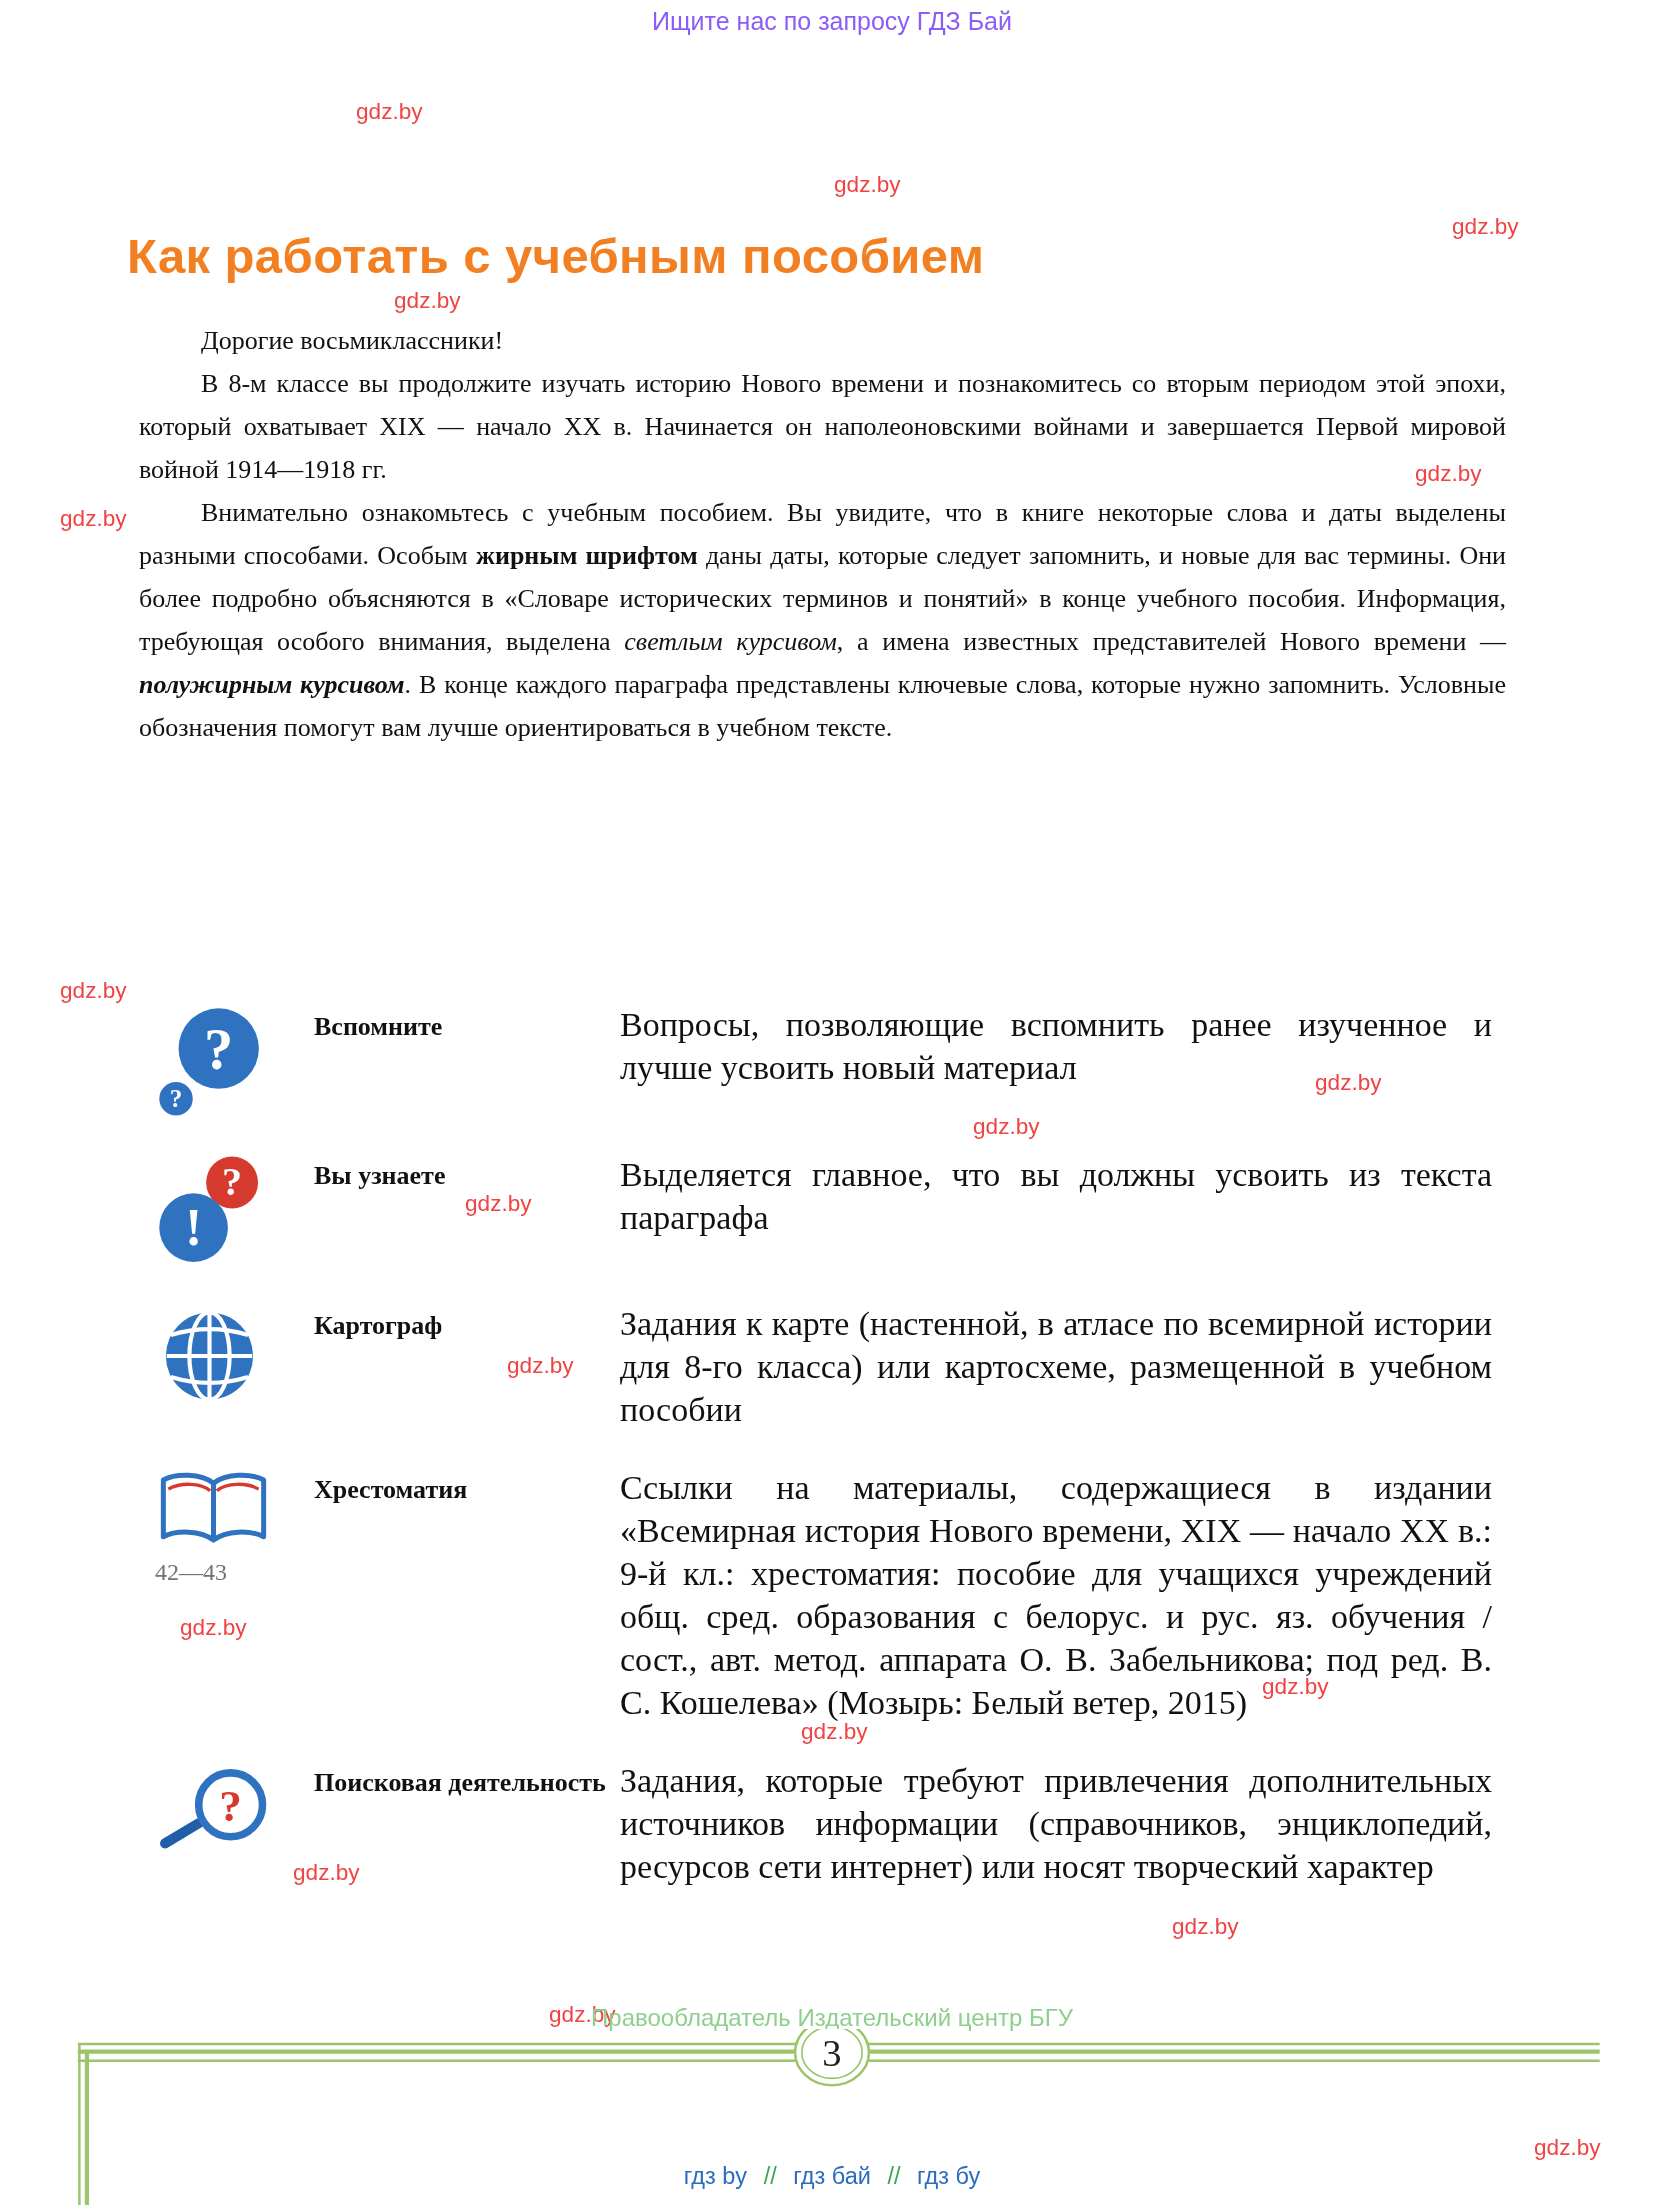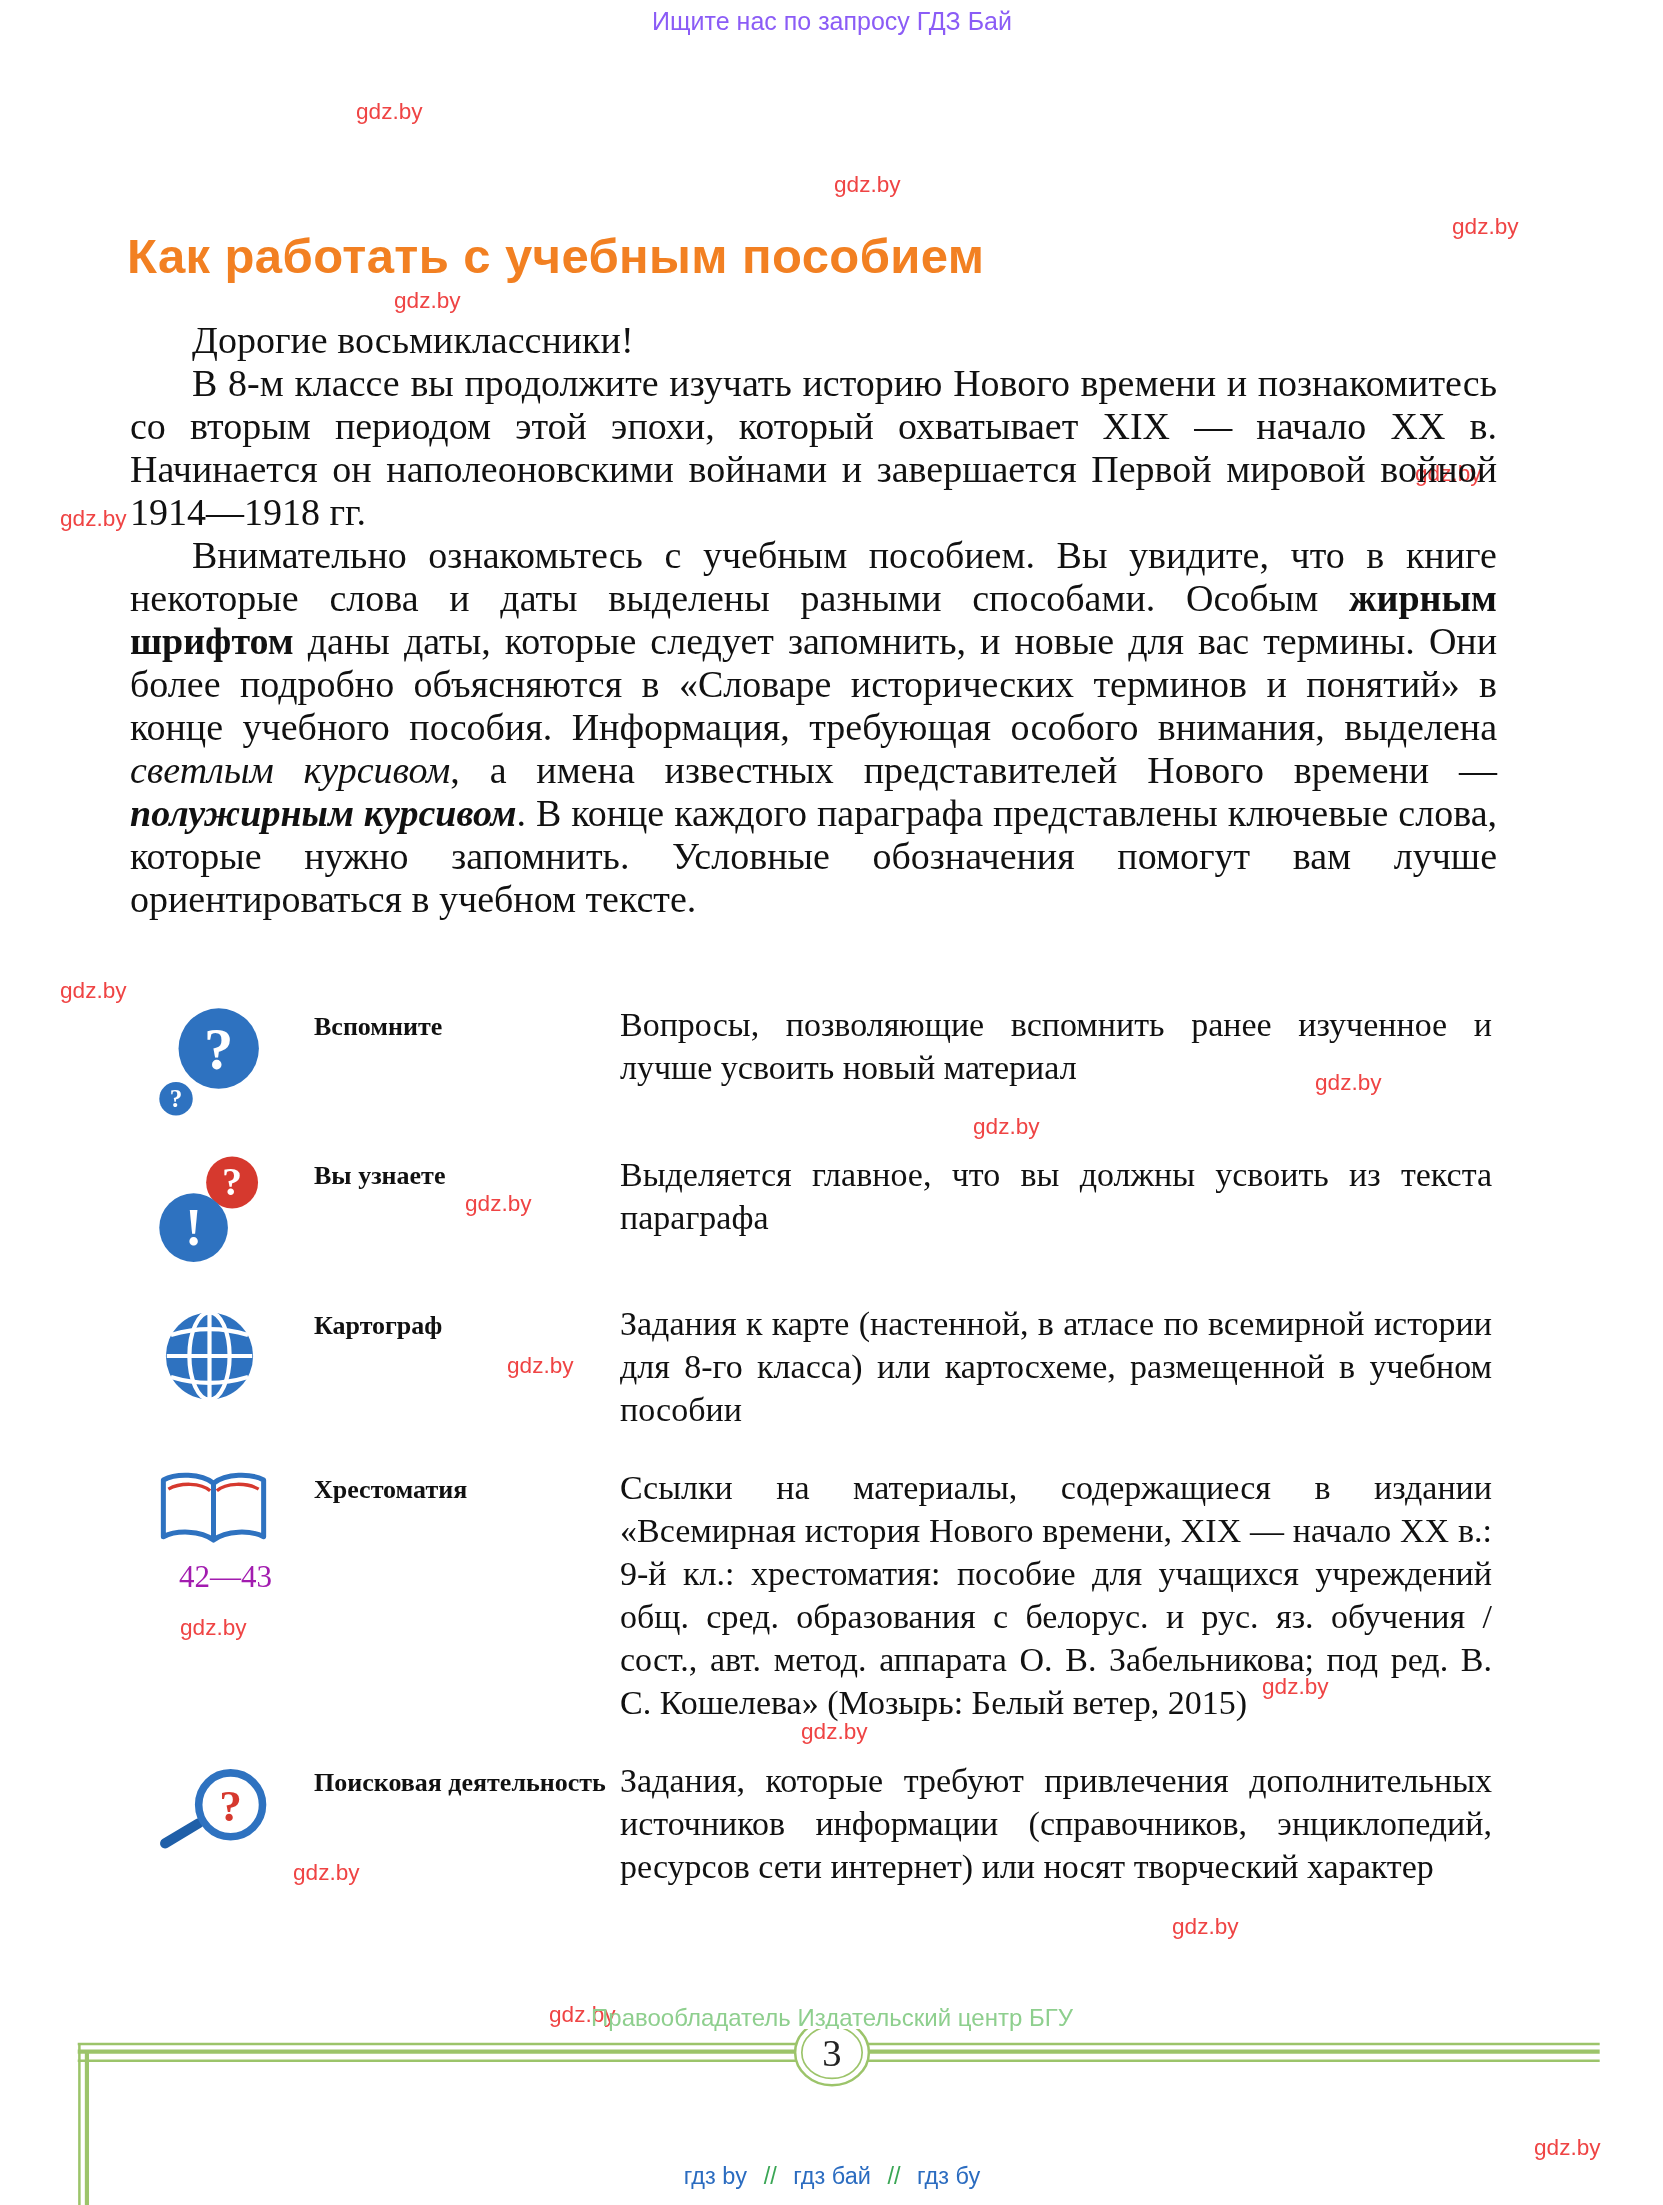--- a/index.html
+++ b/index.html
@@ -15,39 +15,39 @@
   .top-banner {
     position:absolute; top:6.7px; left:0; width:100%; text-align:center;
     font-family:"Liberation Sans", sans-serif; font-size:25px; color:#8b5cf6;
   }
   .heading {
     position:absolute; left:127px; top:228px;
     font-family:"Liberation Sans", sans-serif; font-weight:bold;
     font-size:49px; color:#f28022; letter-spacing:0.4px;
   }
   .body-text {
-    position:absolute; left:130px; top:319px; width:1367px;
-    font-size:38px; line-height:43px; text-align:justify;
+    position:absolute; left:139px; top:319px; width:1367px;
+    font-size:26px; line-height:43px; text-align:justify;
   }
   .body-text p { text-indent:62px; }
   .seg-bold { font-weight:bold; }
   .seg-italic { font-style:italic; }
   .seg-bolditalic { font-weight:bold; font-style:italic; }
 
   .legend {
     position:absolute; left:155px; top:1003px; width:1337px;
     display:flex; flex-direction:column; gap:35px;
   }
   .legend-row { display:flex; align-items:flex-start; }
   .icon-cell { flex:0 0 159px; display:flex; flex-direction:column; align-items:flex-start; padding-top:1.7px; }
   .label-cell {
     flex:0 0 306px; font-weight:bold; font-size:26px; line-height:44px; padding-top:1.7px;
   }
   .desc-cell { flex:1; font-size:34px; line-height:43px; text-align:justify; }
-  .pages { font-size:31px; margin-top:6.7px; width:117px; text-align:right; color:#a21caf; }
+  .pages { font-size:24px; margin-top:6.7px; width:117px; text-align:left; color:#737373; }
 
   .copyright {
     position:absolute; top:2004px; left:0; width:100%; text-align:center;
     font-family:"Liberation Sans", sans-serif; font-size:24px; color:#8ecf8e;
   }
   .ornament { position:absolute; left:0; top:2029px; }
   .bottom-links {
     position:absolute; top:2163px; left:0; width:100%; text-align:center;
     font-family:"Liberation Sans", sans-serif; font-size:23.5px; color:#2b6cc0;
   }

